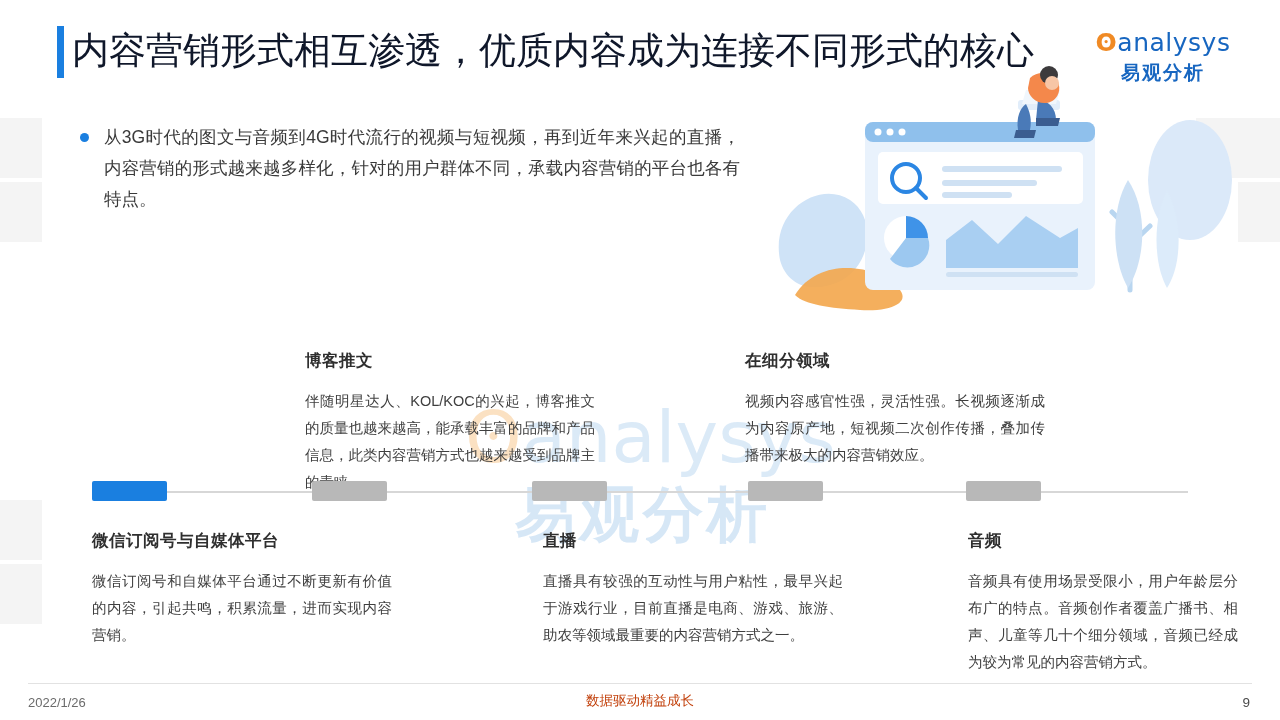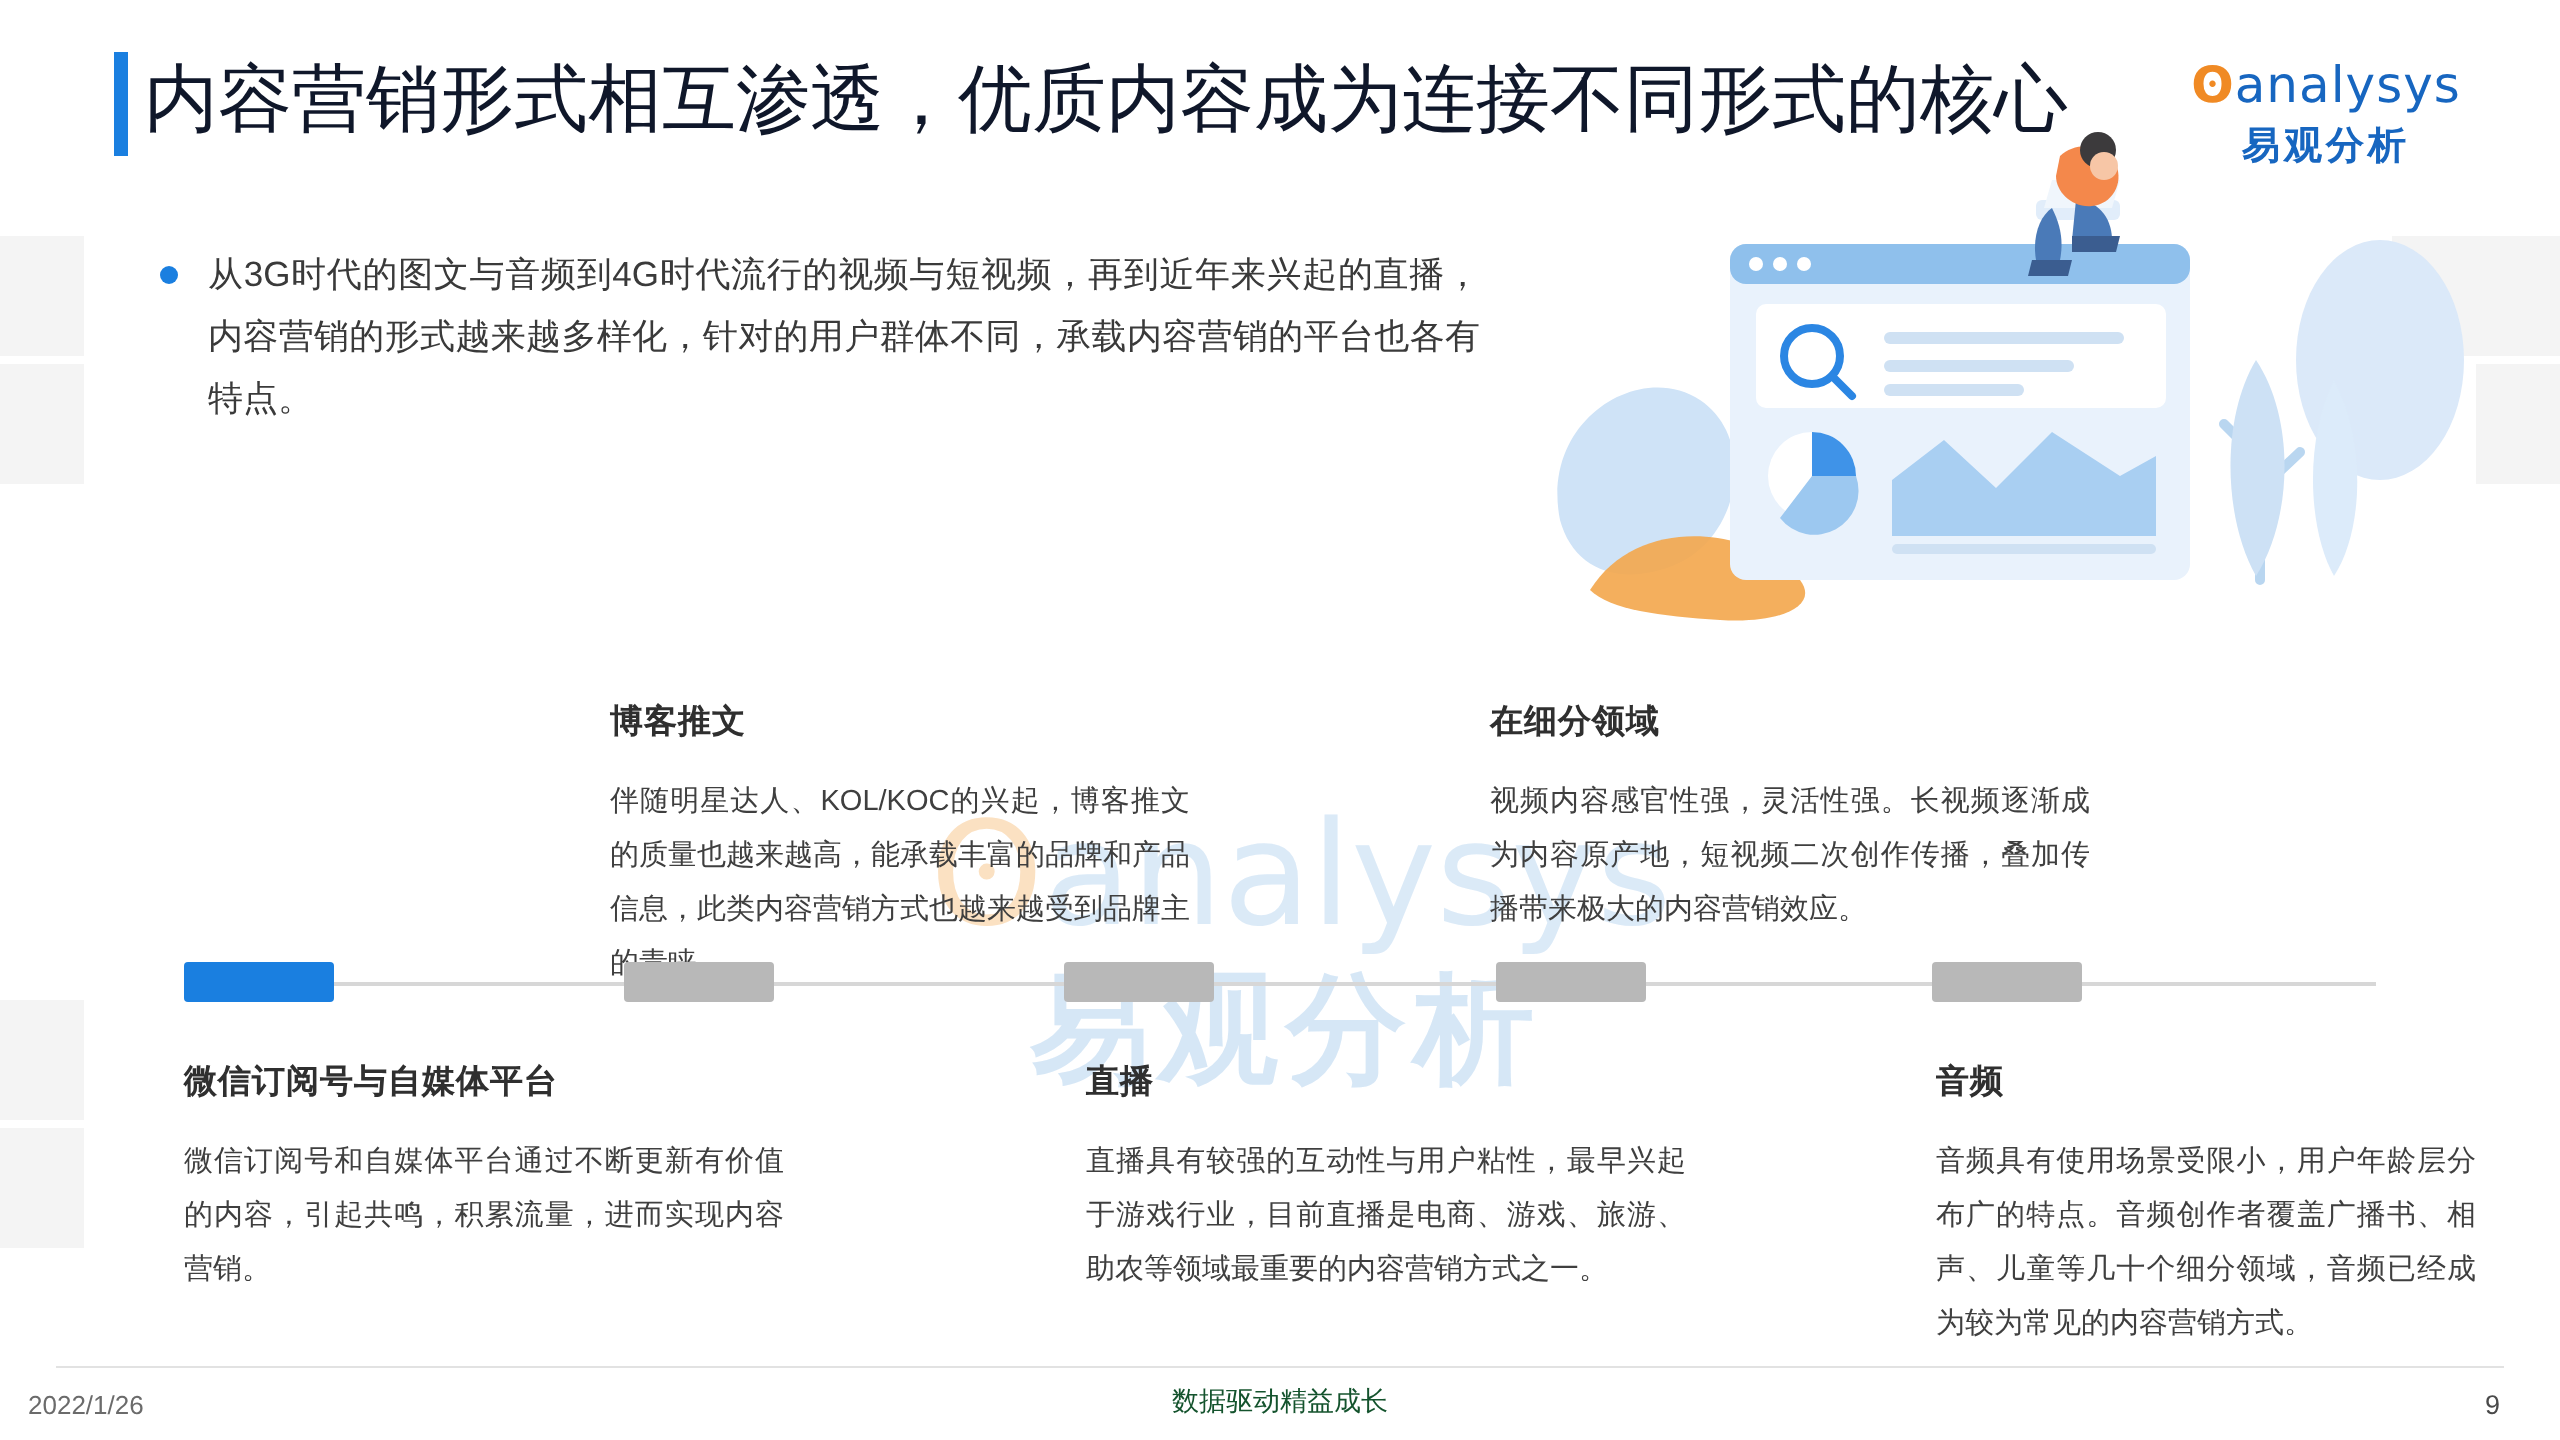--- a/index.html
+++ b/index.html
@@ -195,34 +195,34 @@
   .footer-line {
     position: absolute;
     left: 28px;
     right: 28px;
     bottom: 36px;
     height: 1px;
     background: #e2e2e2;
   }
   .footer-date {
     position: absolute;
-    left: 14px;
+    left: 28px;
     bottom: 10px;
     font-size: 13px;
     color: #6b6b6b;
     font-family: "Liberation Sans", sans-serif;
   }
   .footer-center {
     position: absolute;
     left: 0;
     right: 0;
     bottom: 10px;
     text-align: center;
     font-size: 13.5px;
-    color: #14532d;
+    color: #c2410c;
   }
   .footer-page {
     position: absolute;
     right: 30px;
     bottom: 10px;
     font-size: 13.5px;
     color: #4a4a4a;
   }
 </style>
 </head>

